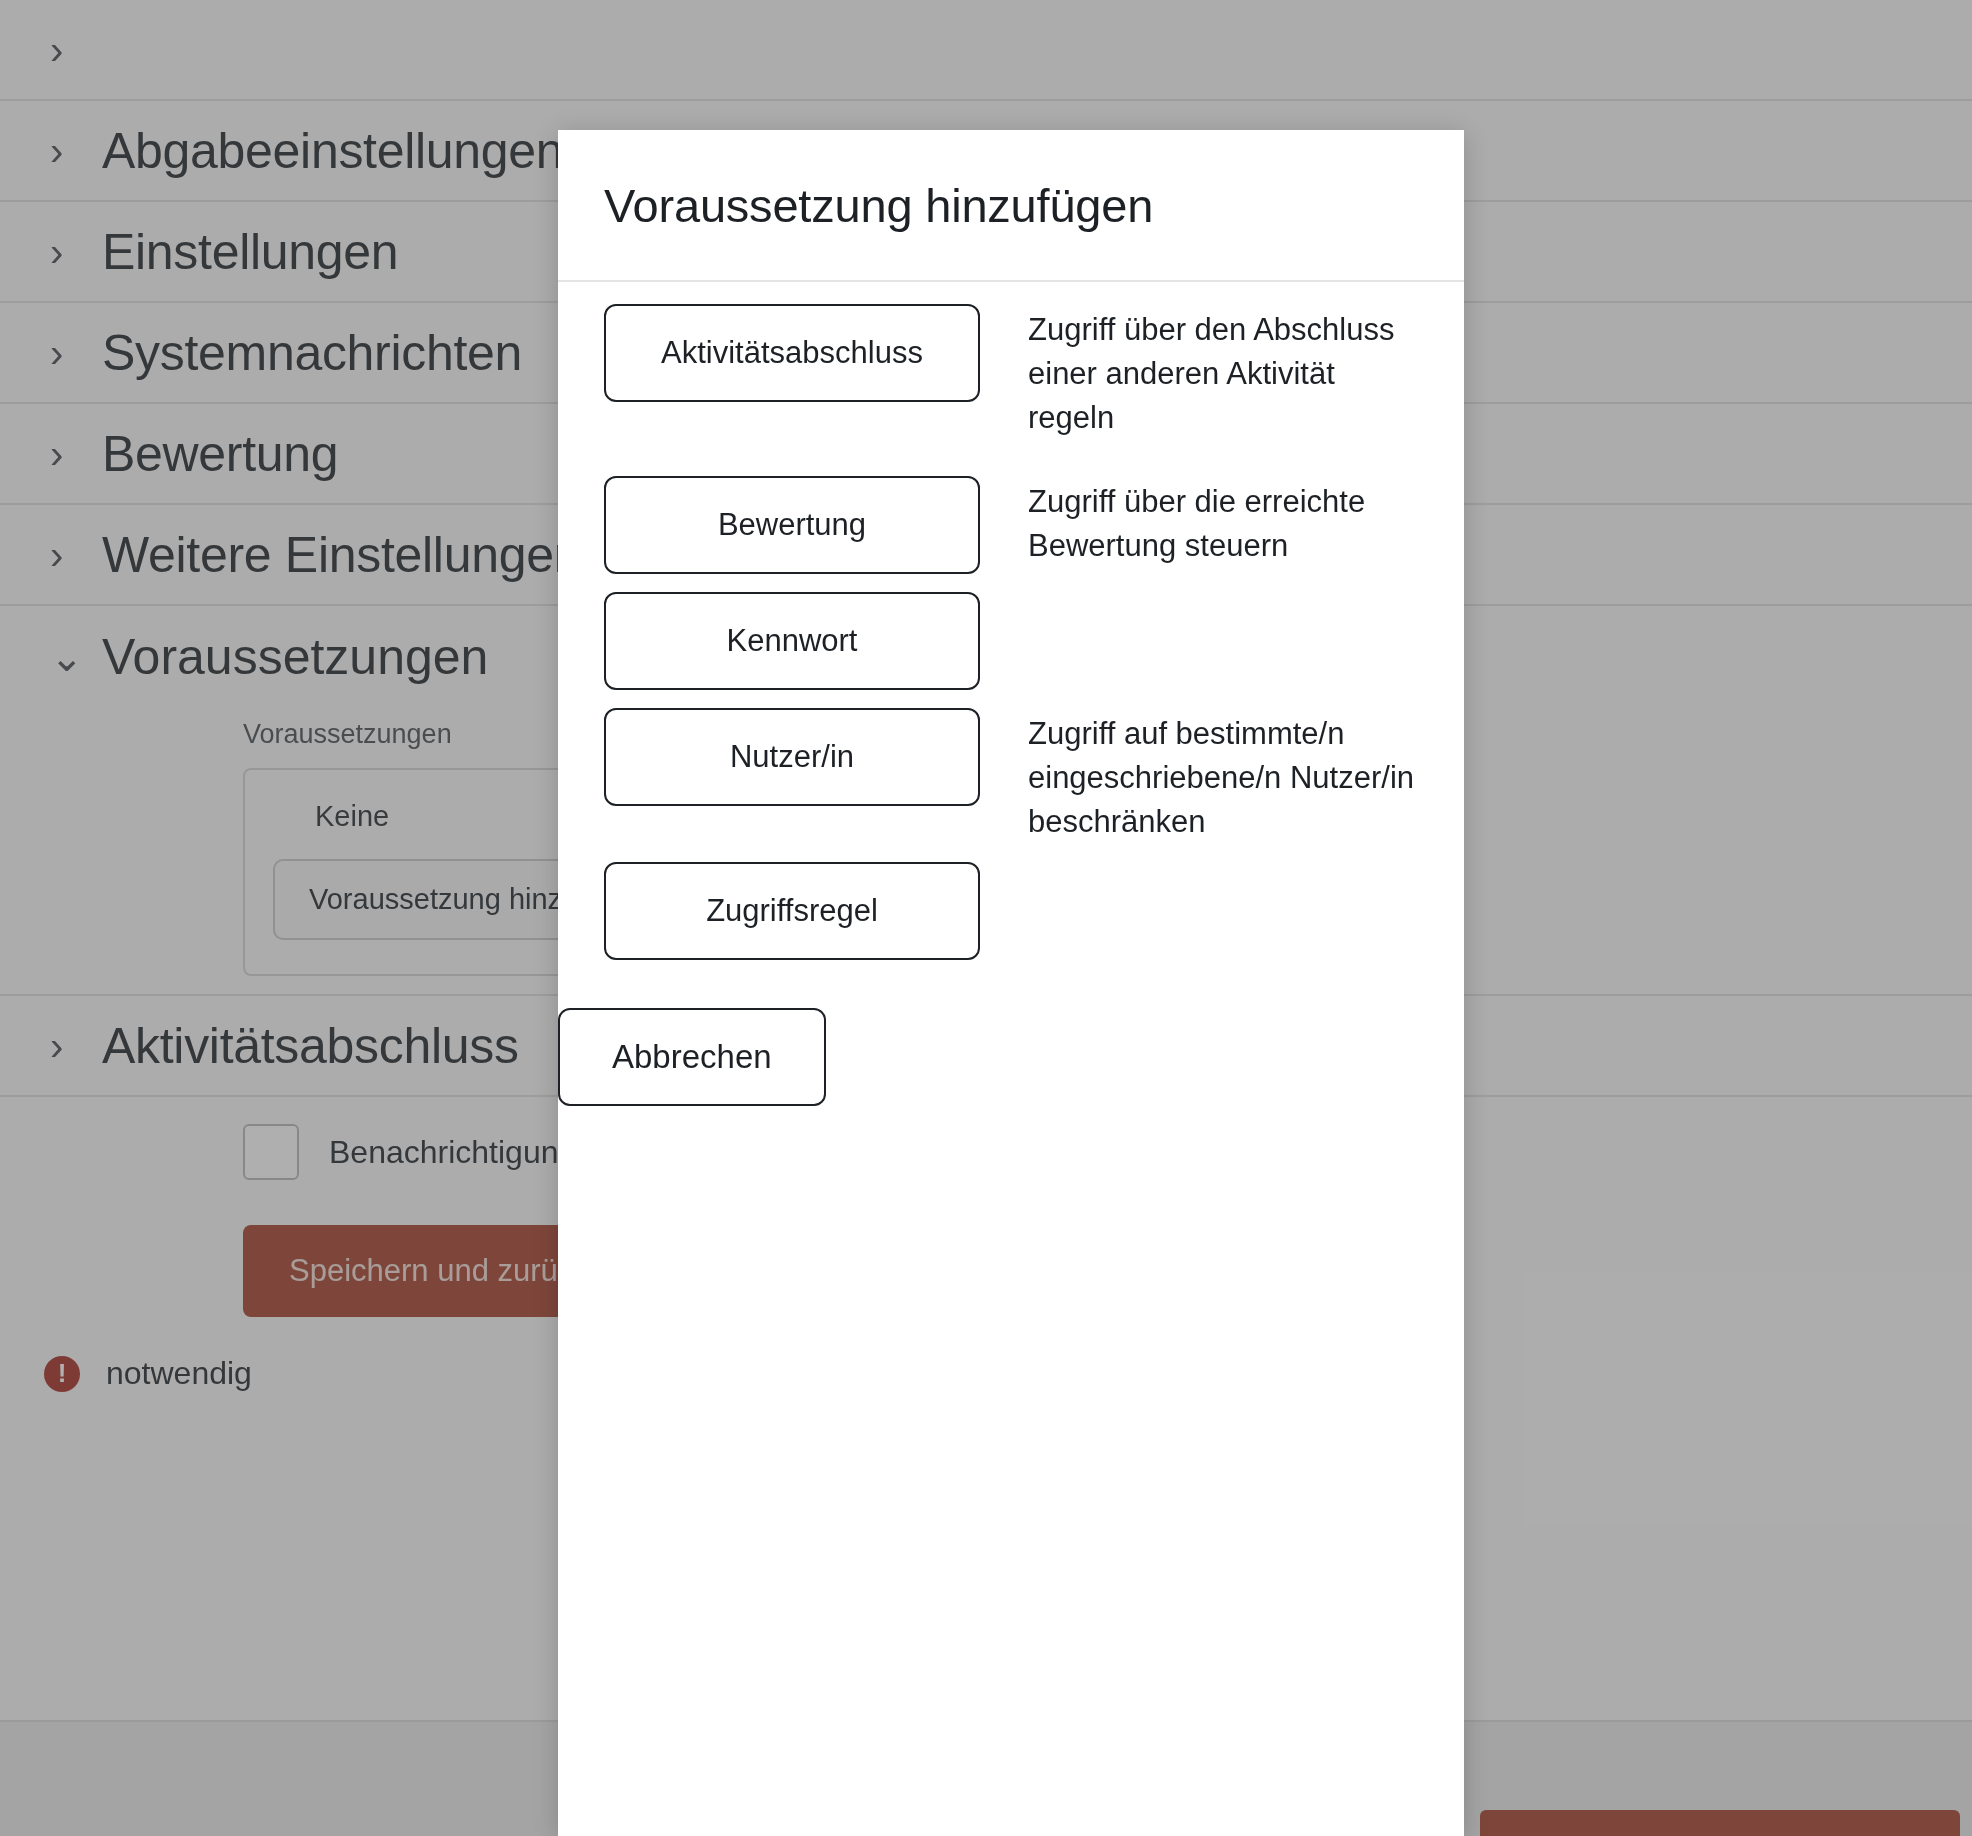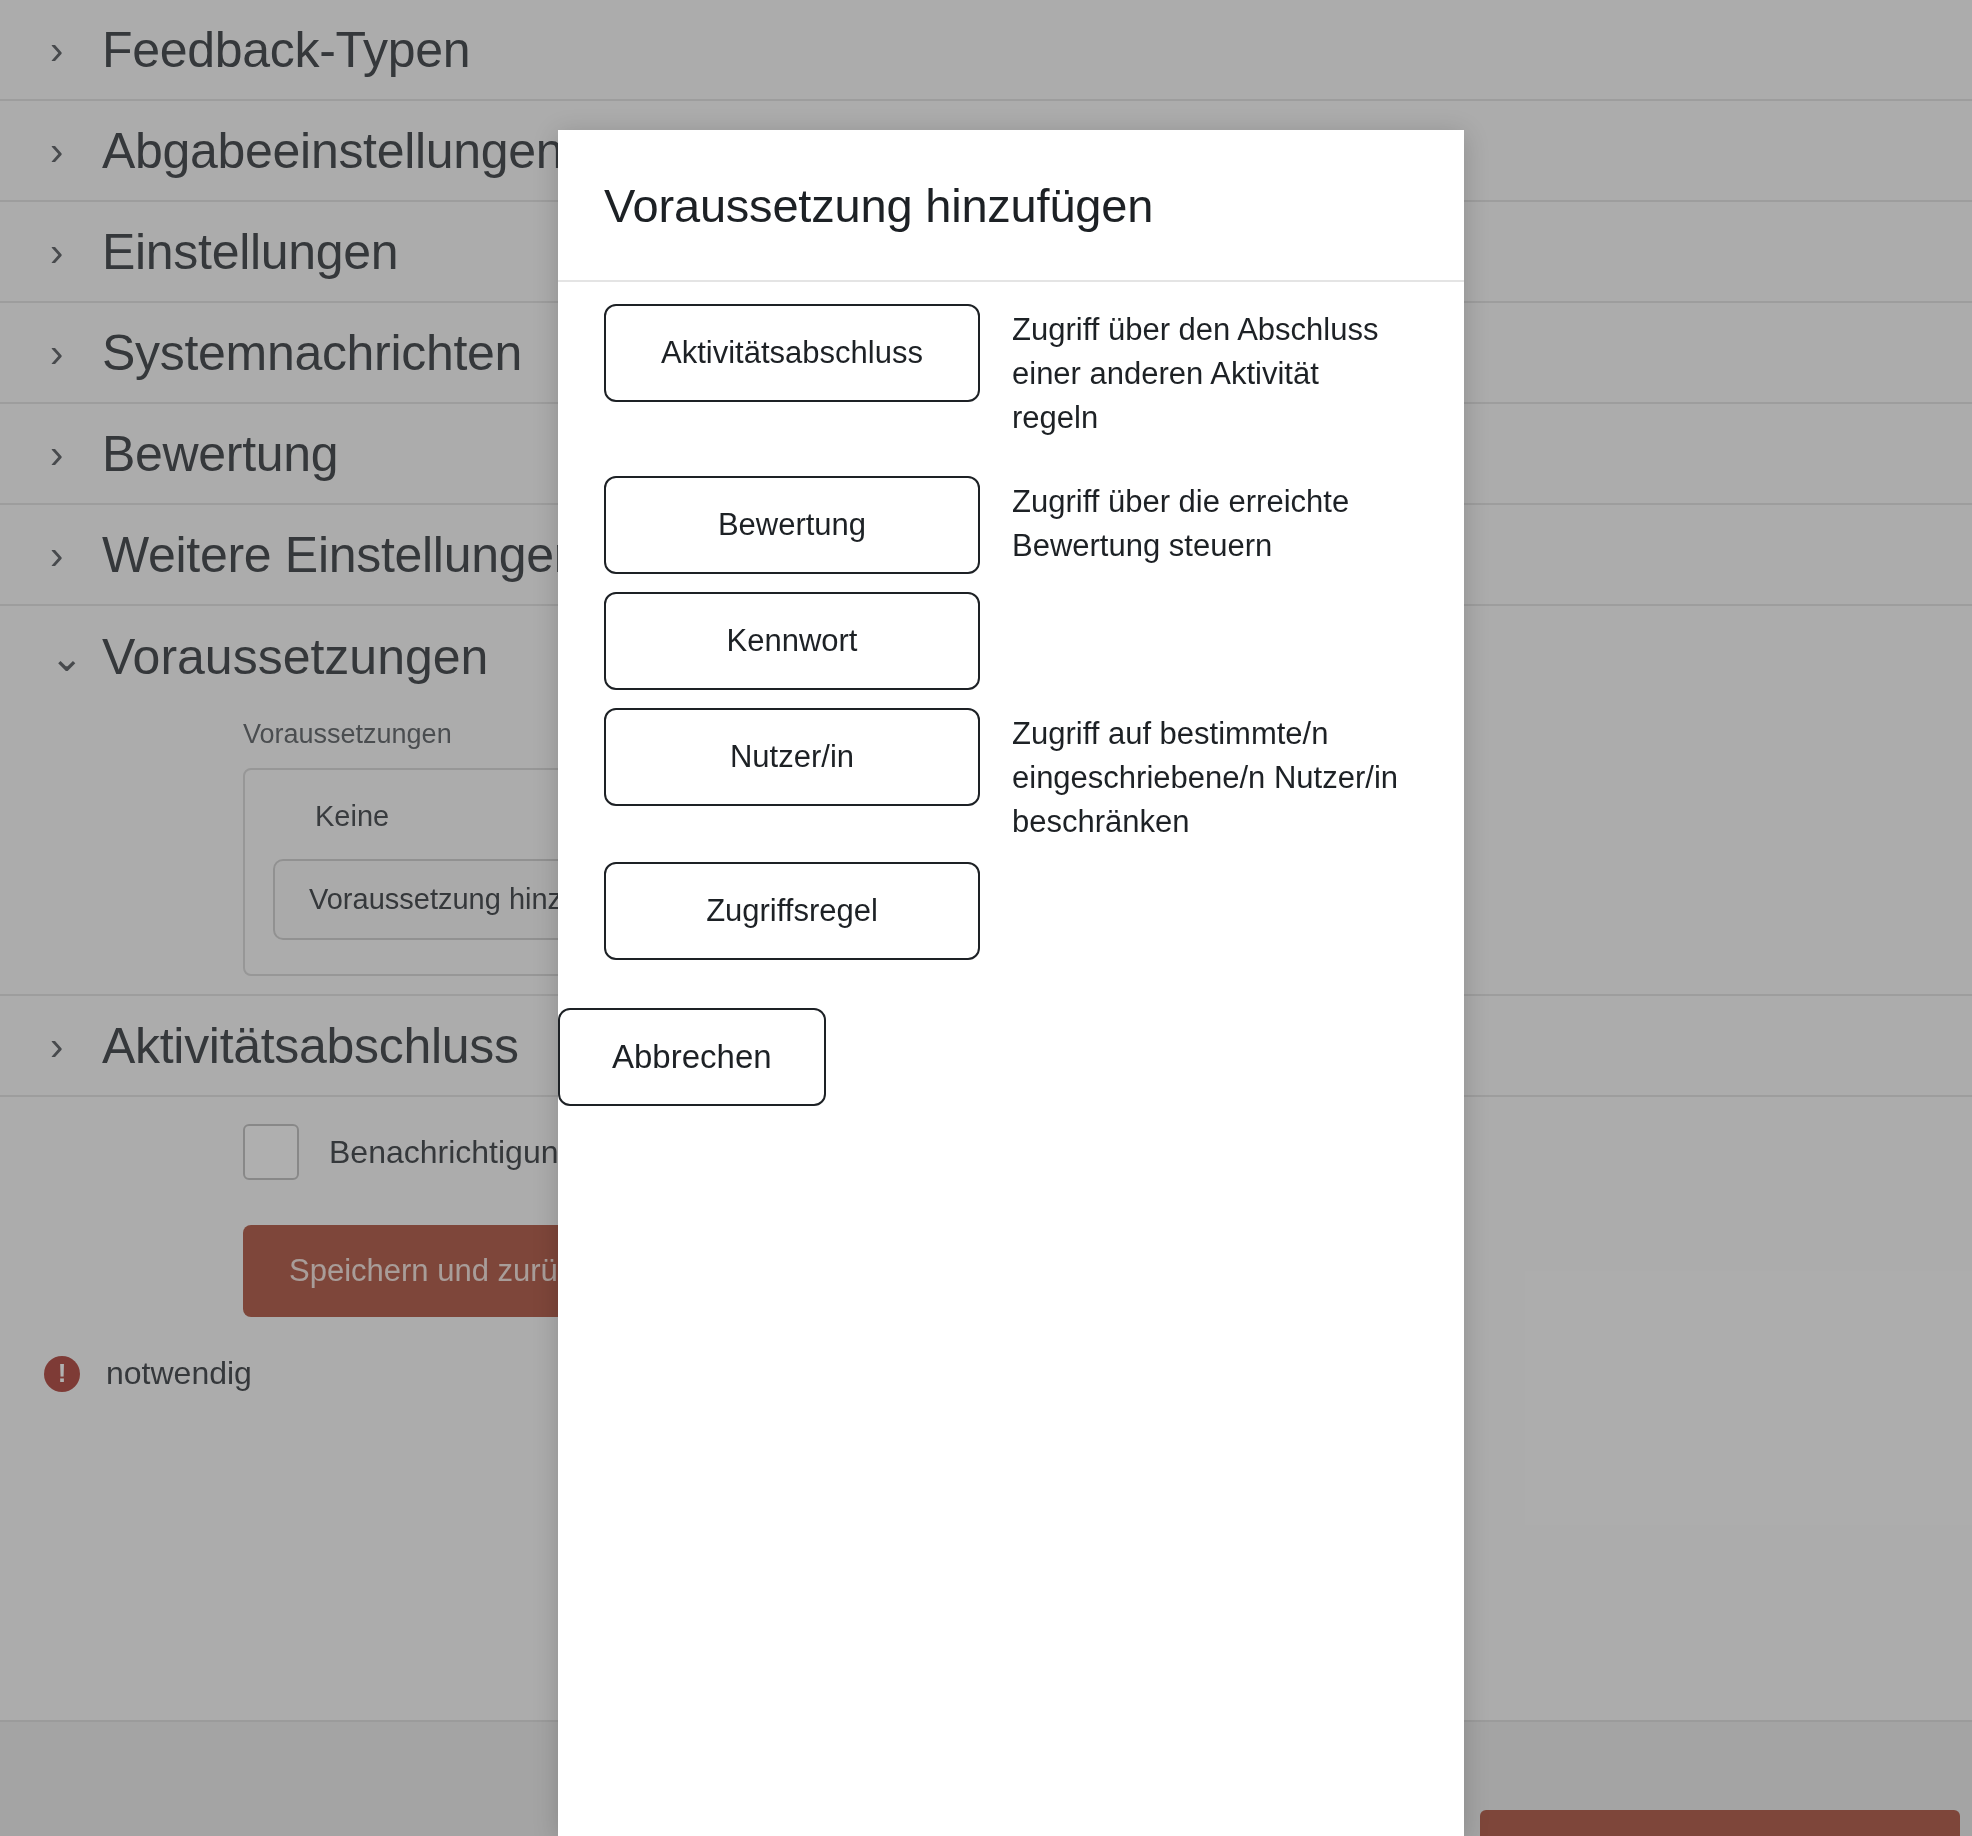--- a/index.html
+++ b/index.html
@@ -242,21 +242,21 @@
     display: flex;
     align-items: center;
     justify-content: center;
     font-size: 31px;
     color: #1d2125;
     box-sizing: border-box;
     text-align: center;
     padding: 6px 10px;
   }
   .opt-desc {
-    margin-left: 32px;
+    margin-left: 48px;
     font-size: 31px;
     line-height: 1.42;
     color: #1d2125;
     max-width: 390px;
     padding-top: 4px;
   }
 
   .modal-footer {
     display: flex;
     margin-top: 48px;
@@ -271,21 +271,20 @@
   }
 </style>
 </head>
 <body>
 
 <div id="page-background">
   <div class="bg-content">
 
     <div class="section-row">
       <span class="chev">›</span>
-      <span class="sec-title">Feedback-Typen</span>
     </div>
 
     <div class="section-row">
       <span class="chev">›</span>
       <span class="sec-title">Abgabeeinstellungen</span>
     </div>
 
     <div class="section-row">
       <span class="chev">›</span>
       <span class="sec-title">Einstellungen</span>

